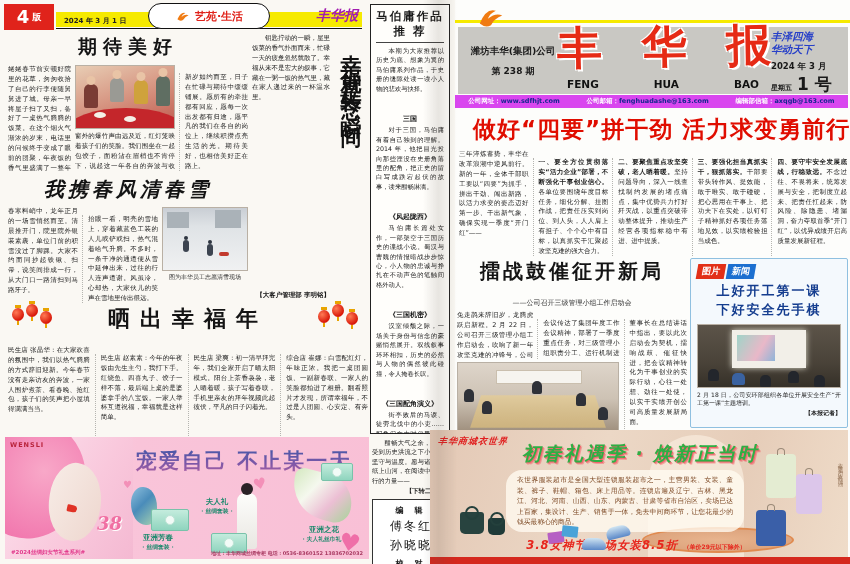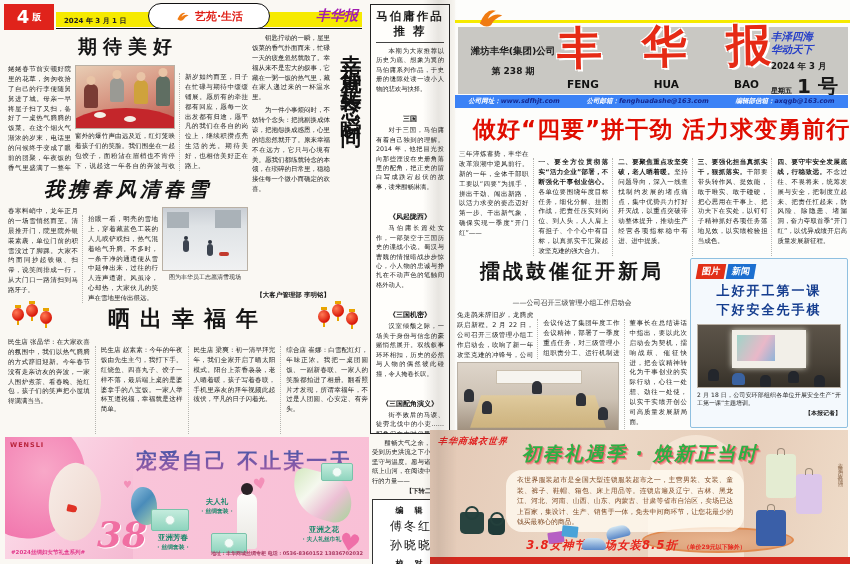--- a/index.html
+++ b/index.html
@@ -50,21 +50,21 @@
   .spring{position:absolute;left:8px;top:176px;width:240px;height:126px;}
   .spring h2{font-size:20px;letter-spacing:4px;font-style:italic;margin-bottom:4px;}
   .spring .row{display:flex;gap:4px;height:96px;overflow:hidden;}
   .spring .c{width:72px;}
   .spring .phb{width:86px;}
   .ph-snow{width:84px;height:62px;background:linear-gradient(#c9ced4 0%,#dfe3e6 30%,#f0f1f2 100%);}
   .ph-snow .bld{position:absolute;background:#aab2b8;}
   .ph-snow .fig{position:absolute;width:6px;height:12px;border-radius:3px;background:#3c4450;}
   .ph-snow .fig::before{content:"";position:absolute;left:1px;top:-4px;width:4px;height:4px;border-radius:50%;background:#2e3540;}
   .happy{position:absolute;left:8px;top:304px;width:360px;height:130px;}
-  .happy h2{font-size:22px;letter-spacing:10px;margin-bottom:4px;}
+  .happy h2{font-size:22px;letter-spacing:10px;margin-bottom:12px;}
   .happy .row{display:flex;gap:5px;height:96px;overflow:hidden;}
   .happy .c{flex:1;}
   .lants{position:absolute;top:0;width:52px;height:30px;}
   .lant{position:absolute;width:12px;height:13px;border-radius:50%;
         background:radial-gradient(circle at 35% 35%,#ff7a55,#d81708 70%);}
   .lant::before{content:"";position:absolute;left:3px;top:-3px;width:6px;height:3px;background:#e8a400;}
   .lant::after{content:"";position:absolute;left:5px;bottom:-4px;width:2px;height:4px;background:#e8a400;}
   
   .books{position:absolute;left:370px;top:4px;width:80px;height:430px;background:#fffefb;
          border:1px solid #222;padding:4px 5px;box-sizing:border-box;overflow:hidden;}
@@ -84,21 +84,21 @@
   .adpink{position:absolute;left:5px;top:437px;width:364px;height:122px;overflow:hidden;
           background:linear-gradient(100deg,#fbd6e5,#f9c4d9 35%,#f9c0d6);}
   .illus{position:absolute;left:0;top:0;width:112px;height:122px;overflow:hidden;
          background:linear-gradient(120deg,#fce3ee,#f9c8dc 60%,#f4b9d2);padding-left:16px;}
   .hair{position:absolute;left:-30px;top:-18px;width:110px;height:120px;border-radius:50%;
         background:radial-gradient(circle at 60% 40%,#f8a8c8,#f27bb0 70%,#ef6aa5);transform:rotate(18deg);}
   .face{position:absolute;left:44px;top:26px;width:52px;height:78px;border-radius:46% 54% 48% 52%;
         background:linear-gradient(110deg,#f7ece6,#eed7cf);transform:rotate(8deg);}
   .lips{position:absolute;left:62px;top:68px;width:10px;height:7px;background:#e03226;border-radius:2px 6px 6px 2px;transform:rotate(12deg);}
   .wensli{position:absolute;left:5px;top:4px;font-size:6.5px;font-weight:900;color:#b9243c;letter-spacing:1px;}
-  .num38{position:absolute;left:92px;top:76px;font-size:36px;font-weight:900;font-style:italic;color:#f06fa2;
+  .num38{position:absolute;left:92px;top:76px;font-size:18px;font-weight:900;font-style:italic;color:#f06fa2;
          text-shadow:1px 1px 0 #fff;font-family:"DejaVu Serif",serif;}
   .series{position:absolute;left:6px;bottom:3px;font-size:5.5px;color:#e23a8c;font-weight:bold;}
   .adpink h2{position:absolute;left:116px;top:10px;width:246px;margin:0;text-align:center;
              font-size:21px;font-weight:900;letter-spacing:2px;
              background:linear-gradient(180deg,#3f57a7,#7e58a8 60%,#b05fa0);
              -webkit-background-clip:text;background-clip:text;color:transparent;}
   .mbox{background:linear-gradient(#c4ecdd,#8fd4be);border:1px solid #79c2aa;border-radius:2px;position:absolute;}
   .mbox::before{content:"";position:absolute;left:50%;top:50%;transform:translate(-50%,-50%);
                 width:8px;height:8px;border-radius:50%;background:#f2fbf7;border:1px solid #bfe4d6;}
   .scarf{position:absolute;background:linear-gradient(135deg,#8fc0de,#4a8cba 45%,#a8d4b0);border-radius:45% 55% 40% 60%;}
@@ -121,24 +121,24 @@
   .mh-title{position:absolute;left:102px;top:24px;width:212px;text-align:center;font-family:"DejaVu Serif",serif;
             font-size:45px;font-weight:900;color:#e62a15;letter-spacing:12px;line-height:1;
             text-shadow:2px 2px 0 #fff,-1px -1px 0 #fff,1px -1px 0 #fff,-1px 1px 0 #fff;transform:rotate(-1deg);white-space:nowrap;}
   .pinyin{position:absolute;left:112px;top:78px;width:192px;display:flex;justify-content:space-between;
           font-size:10.5px;font-weight:bold;color:#111;}
   .mh-right{position:absolute;left:316px;top:30px;width:76px;}
   .slogan{font-size:10.5px;font-weight:900;font-style:italic;color:#2740c8;font-family:"DejaVu Serif",serif;line-height:1.25;}
   .mdate{font-size:8.5px;font-weight:900;margin-top:5px;}
   .wkrow{display:flex;align-items:baseline;gap:5px;}
   .wk{font-size:7px;font-weight:bold;}
-  .no1{font-size:20px;font-weight:900;}
+  .no1{font-size:17px;font-weight:900;}
   .lunar{font-size:6px;font-weight:bold;}
-  .obar{position:absolute;left:0;top:95px;width:393px;height:13px;background:#3b82f6;
-        display:flex;align-items:center;justify-content:space-around;font-size:6.5px;font-weight:bold;font-style:italic;}
+  .obar{position:absolute;left:0;top:95px;width:393px;height:13px;background:#d946ef;
+        display:flex;align-items:center;justify-content:space-around;font-size:6.5px;font-weight:bold;}
   .obar .lab{color:#fff;}
   .obar .val{color:#15288f;}
   
   .leadh{position:absolute;left:18px;top:114px;width:370px;margin:0;text-align:center;
          font-size:23px;font-weight:900;color:#e00d00;letter-spacing:1px;white-space:nowrap;}
   .cols5{position:absolute;left:4px;top:150px;width:388px;height:106px;display:flex;gap:4px;overflow:hidden;}
   .cols5 .c{flex:1;}
   .cols5 b{font-weight:900;}
   
   .drum{position:absolute;left:2px;top:258px;width:230px;height:172px;}
@@ -238,21 +238,20 @@
           <div class="col" style="margin-top:3px;height:38px;overflow:hidden;">窗外的爆竹声由远及近，红灯笼映着孩子们的笑脸。我们围坐在一起包饺子，面粉沾在眉梢也不肯停下，说起这一年各自的奔波与收获，杯盏相碰的脆响里全是踏实。</div>
         </div>
         <div class="col c3 vdot">新岁如约而至，日子在忙碌与期待中缓缓铺展。愿所有的牵挂都有回应，愿每一次出发都有归途，愿平凡的我们在各自的岗位上，继续积攒点亮生活的光。期待美好，也相信美好正在路上。</div>
       </div>
     </section>
 
     <section class="moment">
       <div class="txt">
         <div class="col" style="flex:1;overflow:hidden;">
           <p>钥匙拧动的一瞬，屋里饭菜的香气扑面而来，忙碌一天的疲惫忽然就散了。幸福从来不是宏大的叙事，它藏在一粥一饭的热气里，藏在家人递过来的一杯温水里。</p>
-          <p>为一件小事烦闷时，不妨转个念头：把挑剔换成体谅，把抱怨换成感恩，心里的结忽然就开了。原来幸福不在远方，它只与心境有关。愿我们都练就转念的本领，在琐碎的日常里，稳稳接住每一个微小而确定的欢喜。</p>
         </div>
         <div class="byline">【大客户管理部 李明铭】</div>
       </div>
       <h2 class="vtitle">幸福就是转念一瞬间</h2>
     </section>
 
     <section class="spring">
       <h2 class="head serif">我携春风清春雪</h2>
       <div class="row">
         <div class="col c">春寒料峭中，龙年正月的一场雪悄然而至。清晨推开门，院里院外银装素裹，单位门前的积雪没过了脚踝。大家不约而同抄起铁锹、扫帚，说笑间排成一行，从大门口一路清扫到马路牙子。</div>
@@ -327,21 +326,21 @@
         <span class="face"></span>
         <span class="lips"></span>
         <span class="wensli">WENSLI</span>
       </div>
       <h2>宠爱自己  不止某一天</h2>
       <span class="num38">38</span>
       <span class="series">#2024丝绸妇女节礼盒系列#</span>
 
       <span class="scarf" style="left:126px;top:50px;width:26px;height:38px;"></span>
       <span class="mbox" style="left:146px;top:72px;width:36px;height:20px;"></span>
-      <div class="plabel" style="left:135px;top:96px;width:66px;">
+      <div class="plabel" style="left:120px;top:96px;width:66px;">
         <span class="nm">亚洲芳春</span>
         <span class="sb">· 丝绸套装 ·</span>
       </div>
 
       <span class="model" style="left:232px;top:56px;"></span>
       <span class="mbox" style="left:206px;top:96px;width:34px;height:18px;"></span>
       <div class="plabel" style="left:190px;top:60px;width:44px;">
         <span class="nm">夫人礼</span>
         <span class="sb">· 丝绸套装 ·</span>
       </div>

